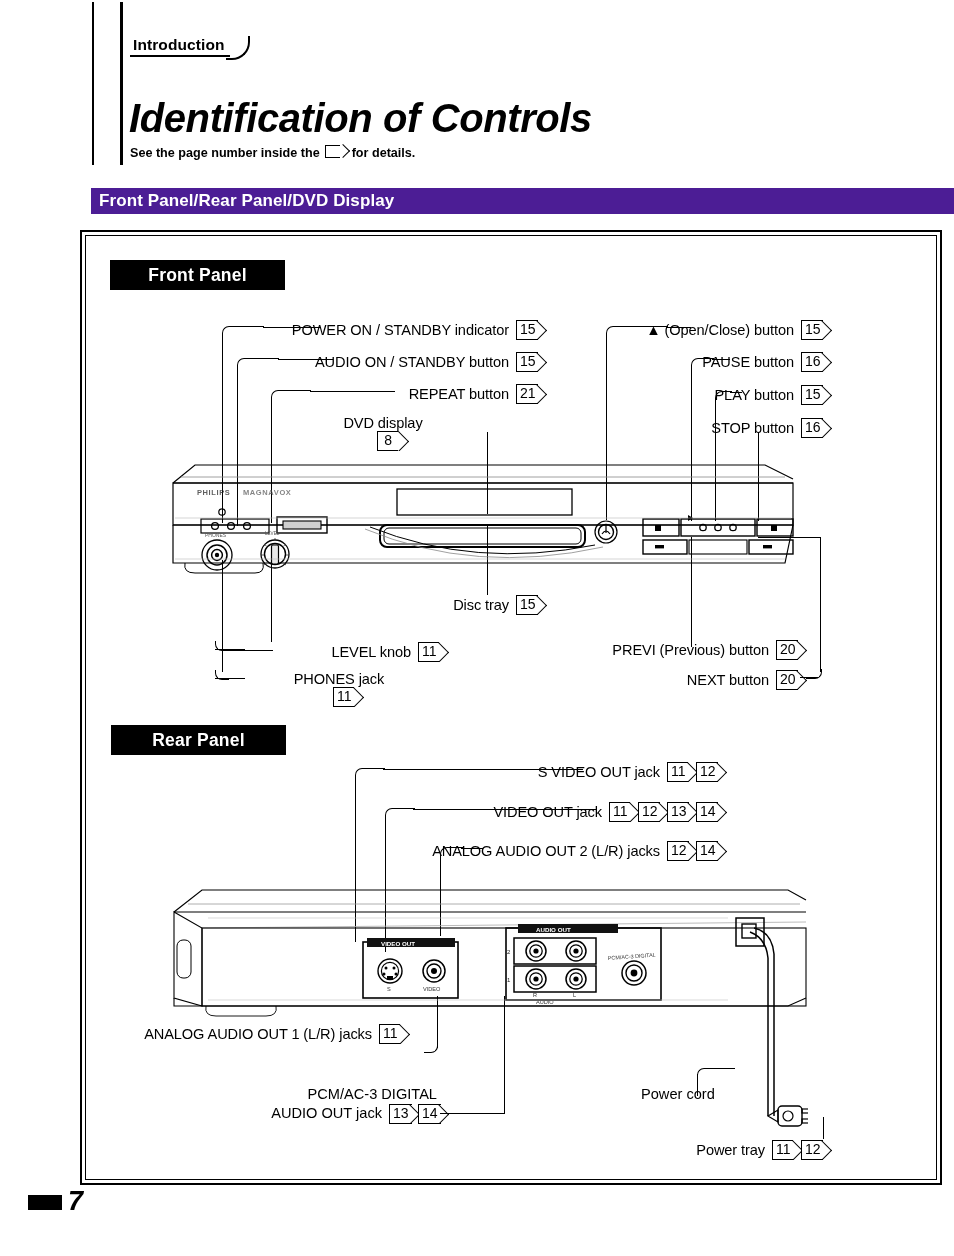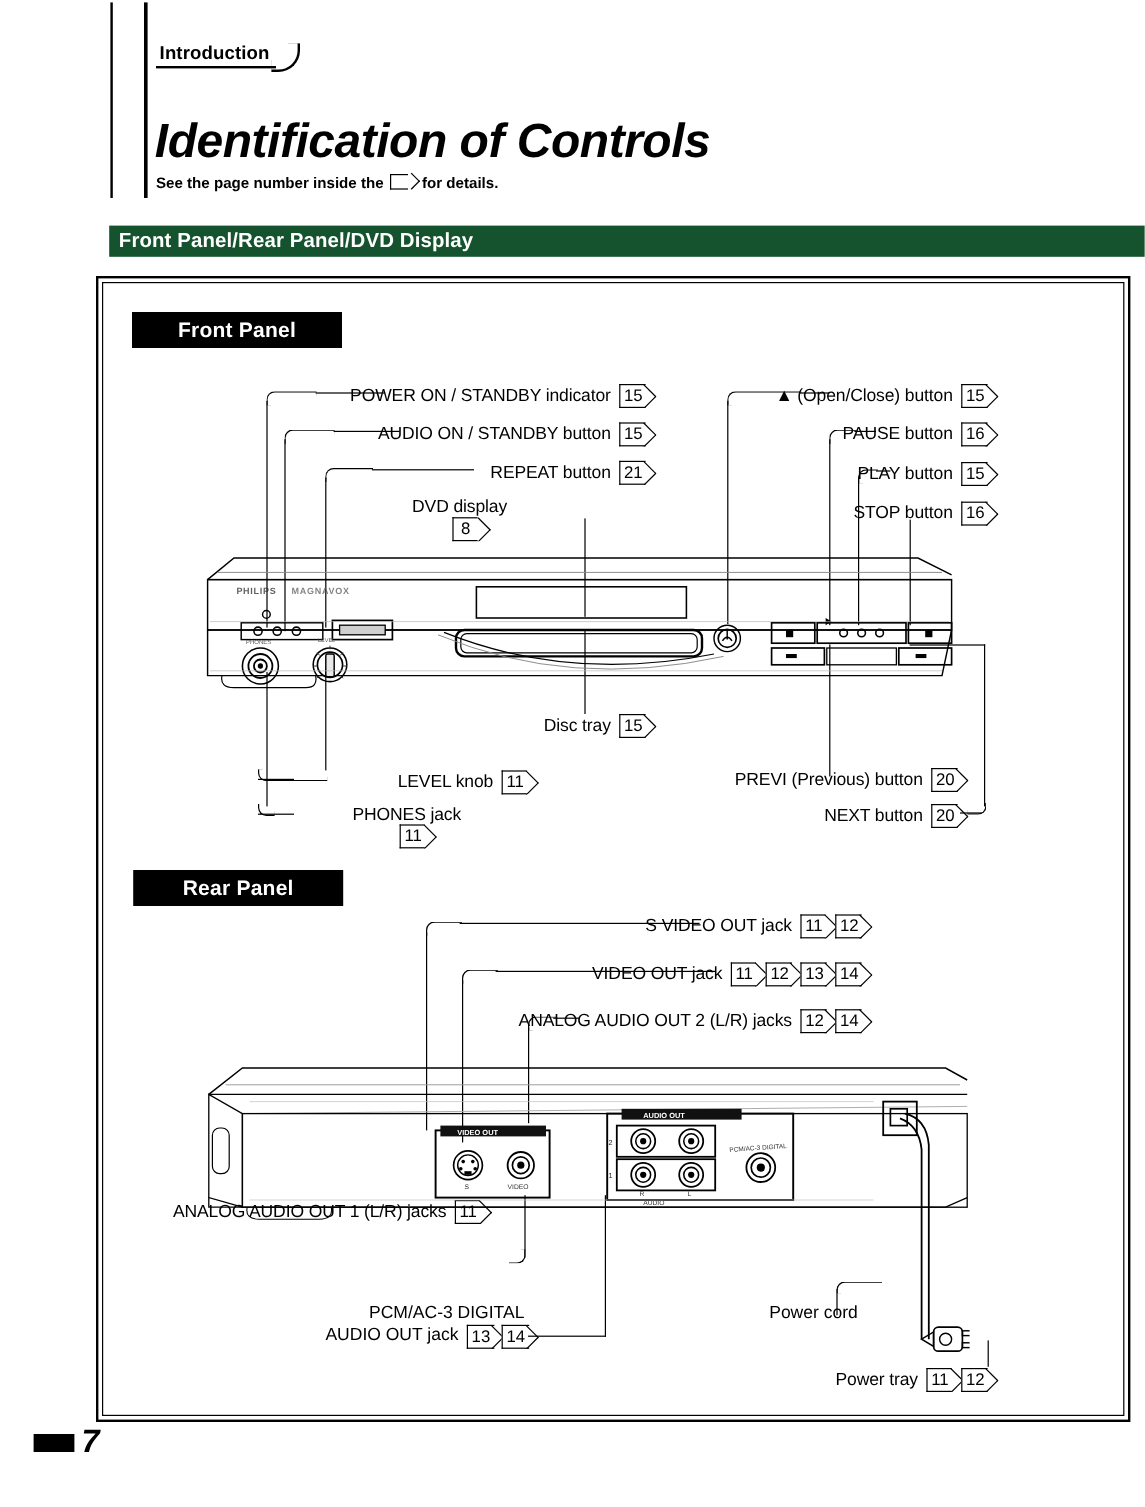--- a/index.html
+++ b/index.html
@@ -49,21 +49,21 @@
     border:1.6px solid #000;border-right:none;box-sizing:border-box;
   }
   #see-note .tagshape:after{
     content:"";position:absolute;left:13.4px;top:0.6px;width:9px;height:9px;
     border-top:1.6px solid #000;border-right:1.6px solid #000;
     transform:rotate(45deg);transform-origin:center;
   }
 
   
   #section-bar{
-    left:91px;top:188px;width:863px;height:26px;background:#14532d;
+    left:91px;top:188px;width:863px;height:26px;background:#4c1d95;
   }
   #section-bar .bar-text{
     color:#fff;font-size:17px;font-weight:bold;line-height:26px;
     padding-left:8px;letter-spacing:.1px;white-space:nowrap;
   }
 
   
   #diagram-frame{
     left:80px;top:230px;width:862px;height:955px;
     border:2px solid #000;box-sizing:border-box;background:#fff;
@@ -418,21 +418,21 @@
   <span class="ptag">
     <span class="ptag-box">12</span>
     <span class="ptag-arrow" style="left:20px;"></span>
   </span>
   <span class="ptag" style="margin-left:10px;">
     <span class="ptag-box">14</span>
     <span class="ptag-arrow" style="left:20px;"></span>
   </span>
 </div>
 
-<div class="callout r" style="left:168px;top:1000px;width:230px;">
+<div class="callout r" style="left:168px;top:1024px;width:230px;">
   <span class="ctext">ANALOG AUDIO OUT 1 (L/R) jacks</span>
   <span class="ptag">
     <span class="ptag-box">11</span>
     <span class="ptag-arrow" style="left:20px;"></span>
   </span>
 </div>
 
 <div class="abs" style="left:222px;top:1085px;width:215px;text-align:right;font-size:14.6px;line-height:19px;">
   <div>PCM/AC-3 DIGITAL</div>
   <div style="display:flex;align-items:flex-start;justify-content:flex-end;white-space:nowrap;">

